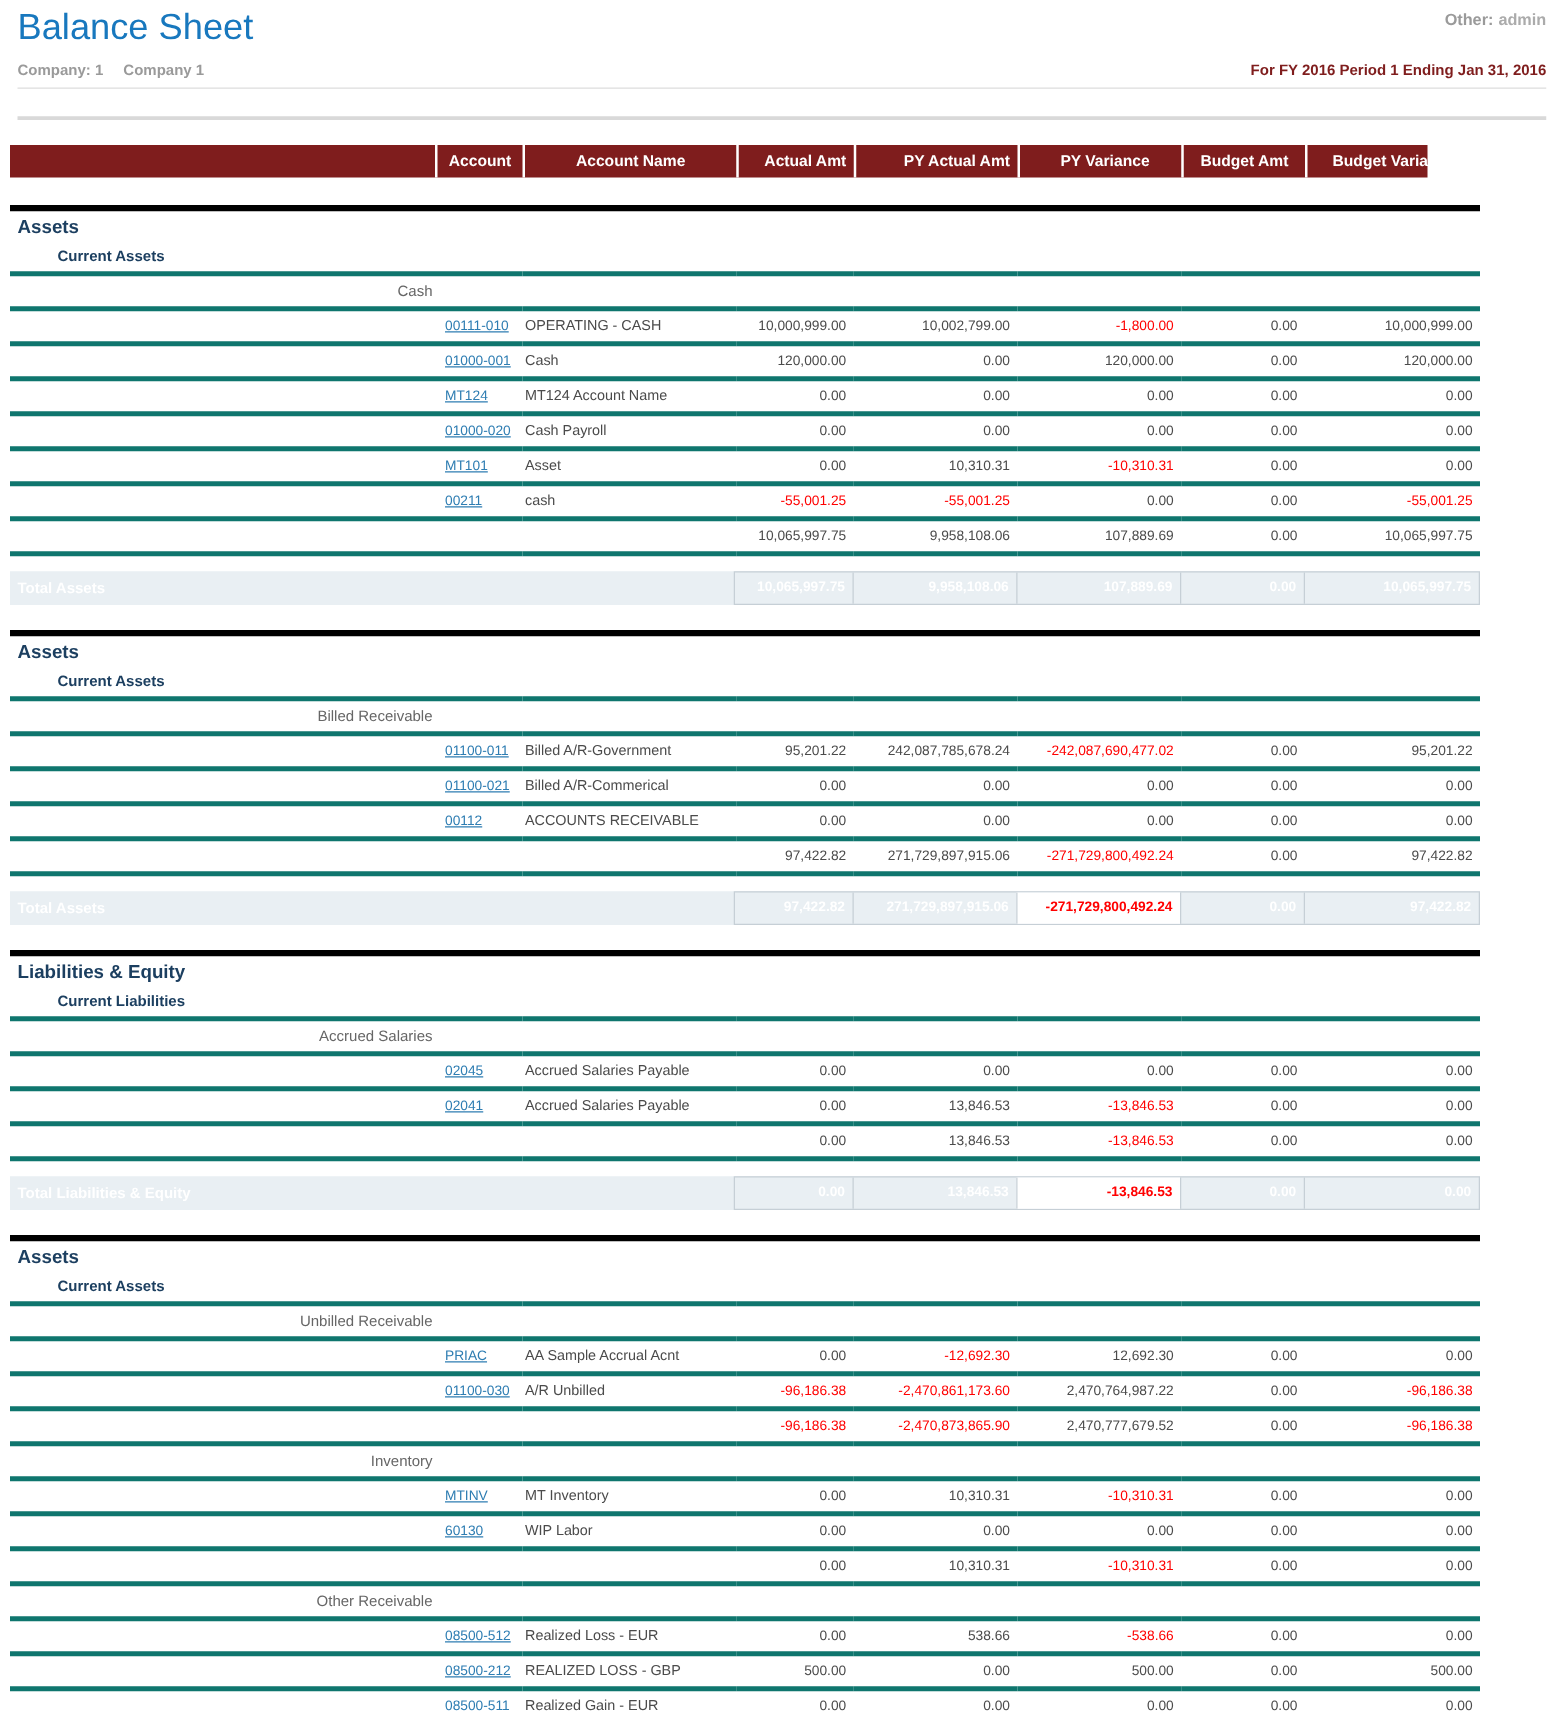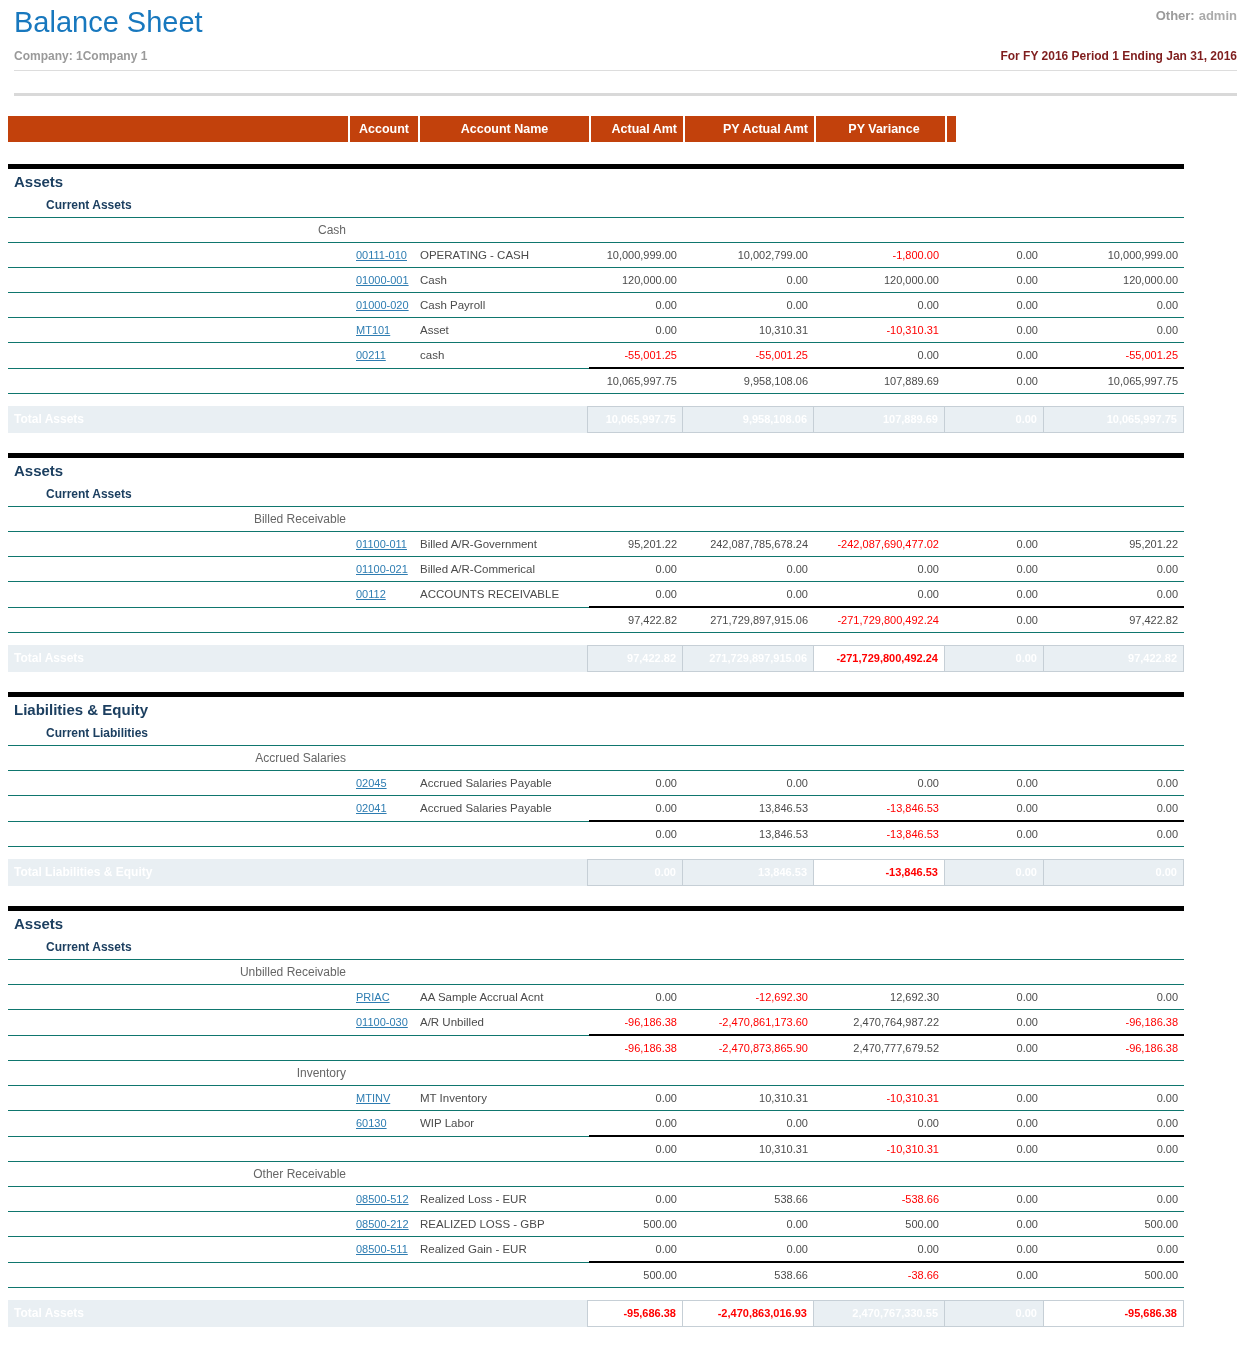--- a/index.html
+++ b/index.html
@@ -9,44 +9,44 @@
     font-family:"Liberation Sans", sans-serif;
   }
   
   .page-header { padding:6px 16px 0 14px; }
   .title-line { display:flex; justify-content:space-between; align-items:flex-start; }
   .title-line h1 { font-size:29px; font-weight:400; color:#1878be; letter-spacing:0; }
   .system { font-size:13px; font-weight:bold; color:#9a9a9a; padding-top:2px; }
   .system .sys-val { color:#ababab; margin-left:4px; }
   .meta-line { display:flex; justify-content:space-between; margin-top:10px; padding-bottom:7px; }
   .company { font-size:12px; font-weight:bold; color:#9a9a9a; }
-  .company .comp-name { margin-left:0; }
+  .company .comp-name { margin-left:16px; }
   .period { font-size:12px; font-weight:bold; color:#7f1d1d; }
   .rule1 { border-bottom:1px solid #dddddd; }
   .rule2 { height:3px; background:#d9d9d9; margin-top:22px; }
   
   .col-header {
-    margin:20px 0 0 8px; width:948px; height:26px; background:#c2410c;
+    margin:20px 0 0 8px; width:1134px; height:26px; background:#7f1d1d;
     display:grid; grid-template-columns:340px 70px 171px 94px 131px 131px 99px 140px;
   }
   .hcell {
     color:#fff; font-weight:bold; font-size:12.5px; line-height:26px;
     border-left:2px solid #fff; overflow:hidden; white-space:nowrap;
   }
   .hcell.empty { border-left:none; }
   .hcell.c-center { text-align:center; }
   .hcell.c-right { text-align:right; padding-right:6px; }
   .hcell.c-left { text-align:center; padding-left:7px; }
   
   .bar { height:5px; background:#000; margin-left:8px; width:1176px; }
   #report-body .bar { margin-top:0; }
   table.rpt { margin-left:8px; width:1176px; border-collapse:collapse; table-layout:fixed;
               font-size:11px; color:#4b4b4b; margin-top:0; }
   table.rpt td { height:24px; vertical-align:middle; overflow:hidden; white-space:nowrap; }
-  tr.line { border-bottom:1px solid #0f766e; }
+  tr.line { border-bottom:4px solid #0f766e; }
   td.cat-cell { font-weight:bold; color:#1c3f60; font-size:15px; padding-left:6px; height:26px; }
   td.subcat-cell { font-weight:bold; color:#1c3f60; font-size:12px; padding-left:38px; }
   td.grp-cell { color:#666; font-size:12px; text-align:right; padding-right:2px; }
   td.acc { padding-left:8px; }
   a.alink { color:#2e7db2; font-size:11px; text-decoration:underline; }
   td.aname { font-size:11.5px; color:#4b4b4b; padding-left:2px; }
   td.num { text-align:right; padding-right:6px; }
   .red { color:#ff0000; }
   td.num.sub { border-top:2px solid #000; }
   
@@ -133,20 +133,30 @@
           <td class="acc"><a class="alink" href="#">01000-001</a></td>
           <td class="aname">Cash</td>
           <td class="num">120,000.00</td>
           <td class="num">0.00</td>
           <td class="num">120,000.00</td>
           <td class="num">0.00</td>
           <td class="num">120,000.00</td>
         </tr>
         <tr class="acct line">
           <td class="hier"></td>
+          <td class="acc"><a class="alink" href="#">MT124</a></td>
+          <td class="aname">MT124 Account Name</td>
+          <td class="num">0.00</td>
+          <td class="num">0.00</td>
+          <td class="num">0.00</td>
+          <td class="num">0.00</td>
+          <td class="num">0.00</td>
+        </tr>
+        <tr class="acct line">
+          <td class="hier"></td>
           <td class="acc"><a class="alink" href="#">01000-020</a></td>
           <td class="aname">Cash Payroll</td>
           <td class="num">0.00</td>
           <td class="num">0.00</td>
           <td class="num">0.00</td>
           <td class="num">0.00</td>
           <td class="num">0.00</td>
         </tr>
         <tr class="acct line">
           <td class="hier"></td>

